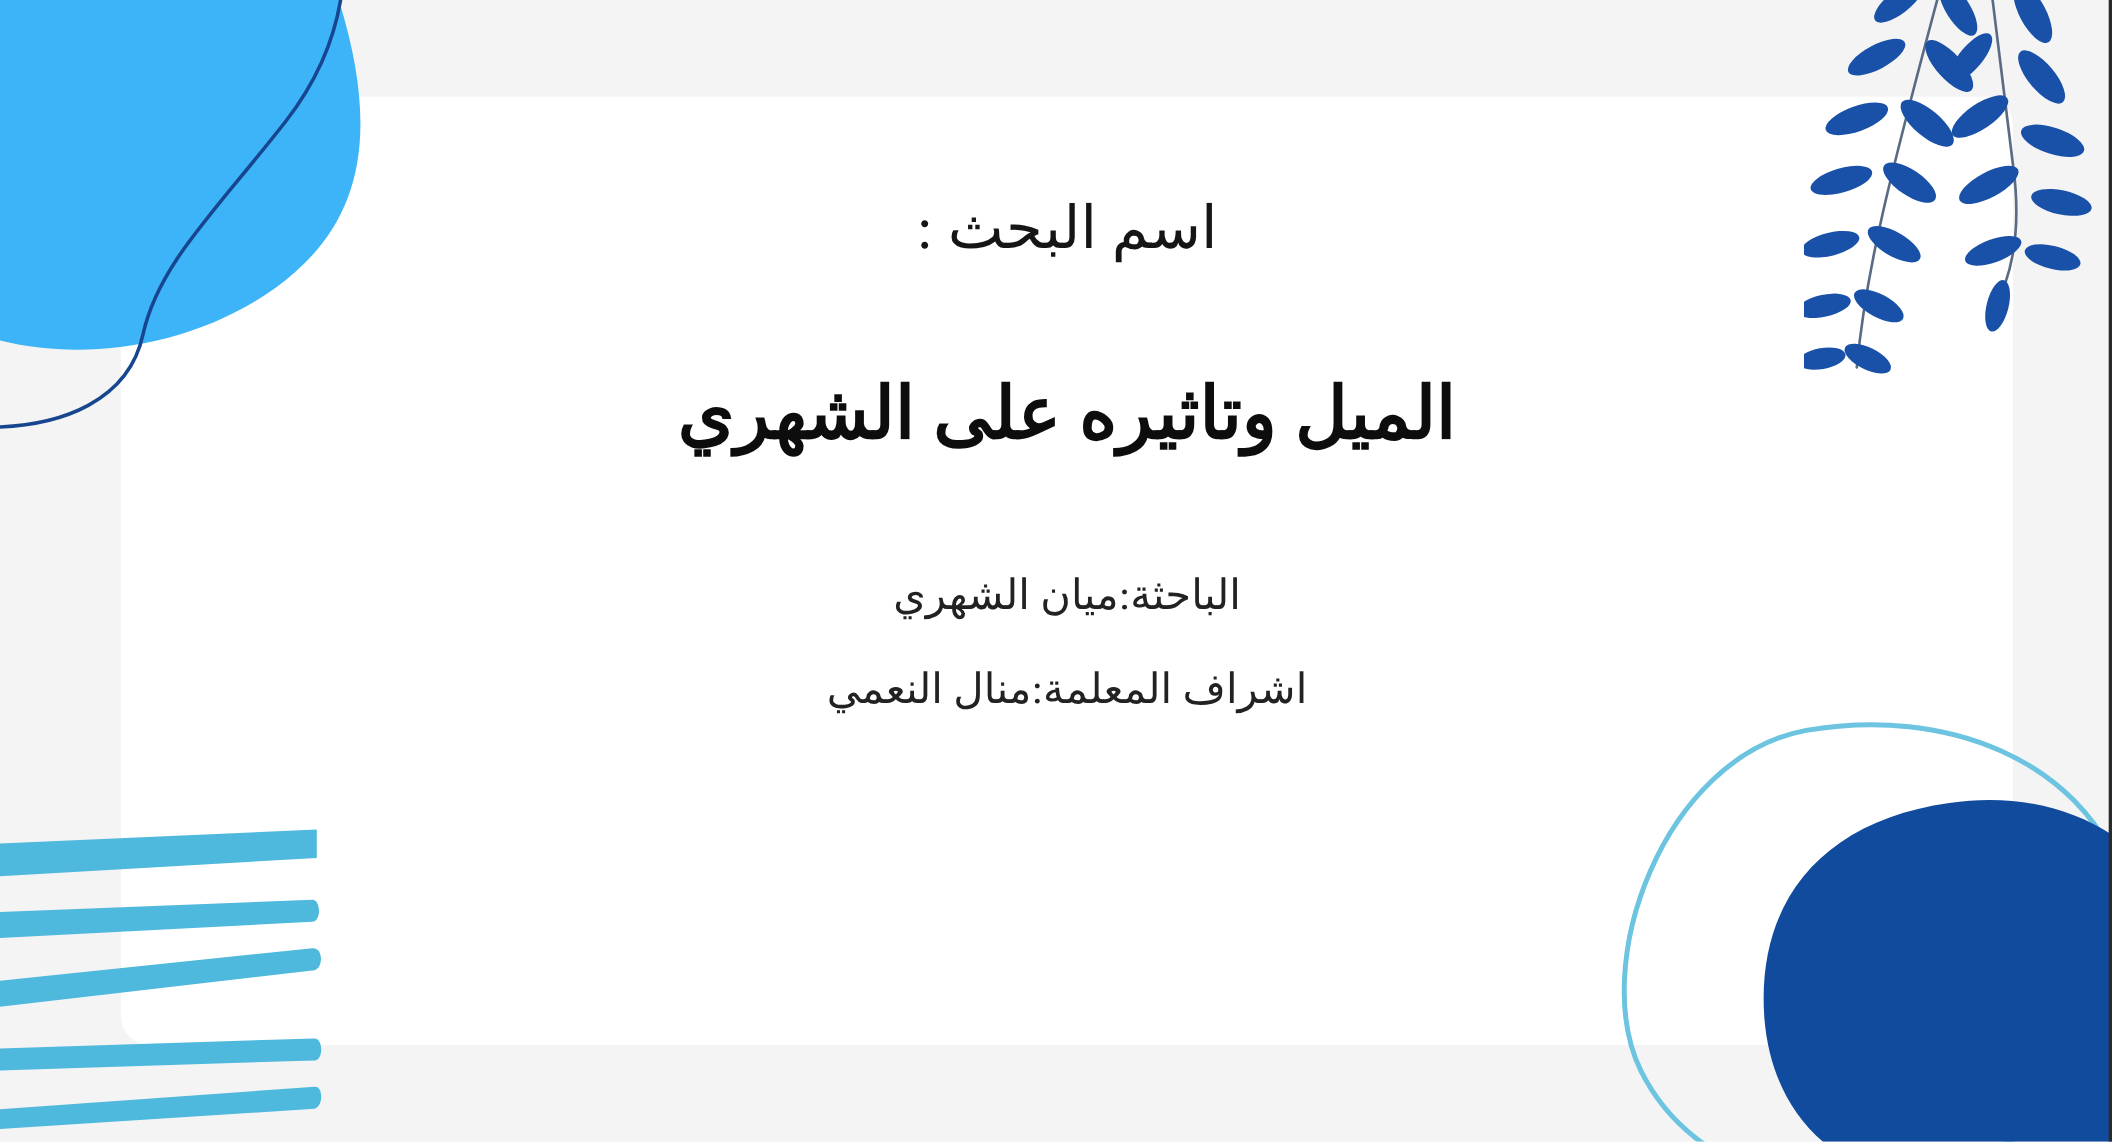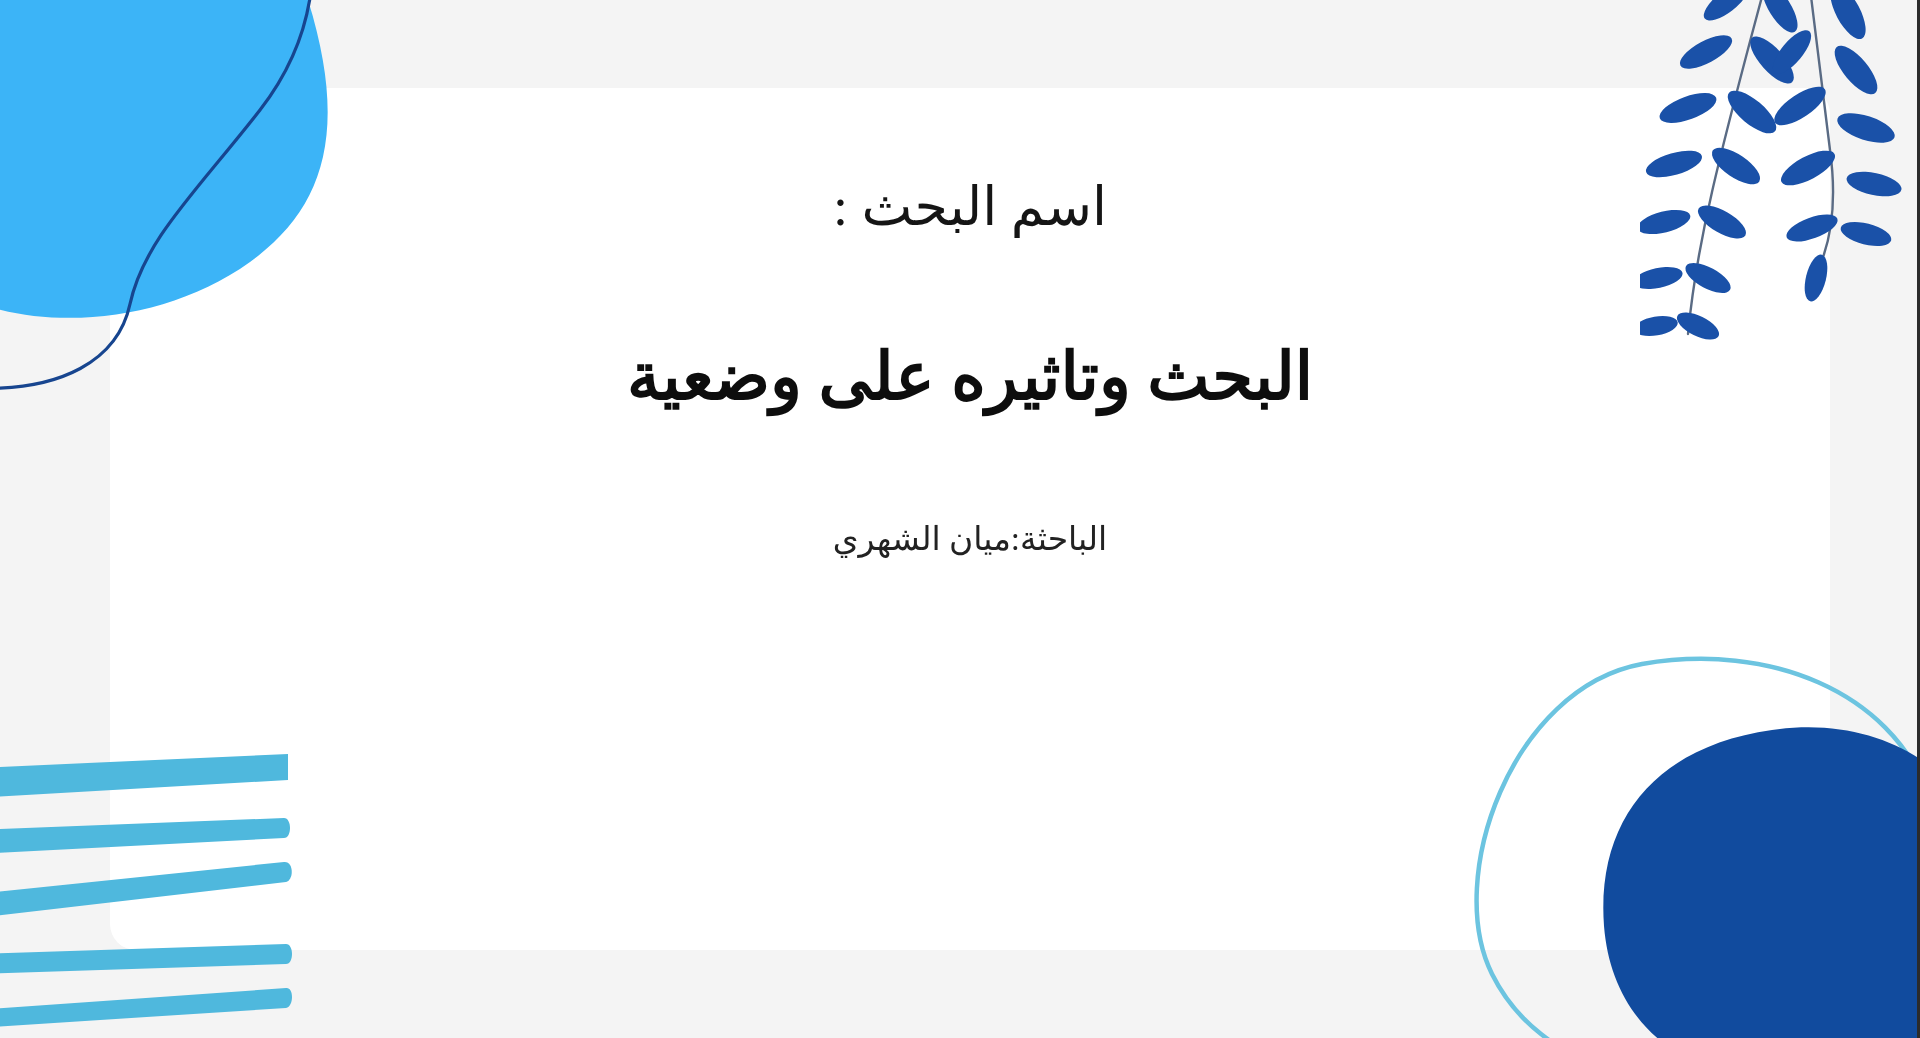--- a/index.html
+++ b/index.html
@@ -82,21 +82,21 @@
     color: #0d0d0d;
   }
   #credits {
     margin-top: 96px;
     display: flex;
     flex-direction: column;
     align-items: center;
     gap: 40px;
   }
   .credit-line {
-    font-size: 33px;
+    font-size: 38px;
     font-weight: 400;
     line-height: 1.2;
     text-align: center;
     color: #222222;
   }
 </style>
 </head>
 <body>
 
 <div id="slide">
@@ -174,21 +174,22 @@
              C 176,184 238,112 352,96 Z" fill="#114b9e"></path>
   </svg>
 
   <div id="right-edge"></div>
 
   <div id="content">
 
     <div id="label-research-name">اسم البحث :</div>
 
     <div id="main-title">
-      <div>البحث وتاثيره على وضعية</div>
+      <div>الميل وتاثيره على الشهري</div>
     </div>
 
     <div id="credits">
       <div class="credit-line">الباحثة:ميان الشهري</div>
+      <div class="credit-line">اشراف المعلمة:منال النعمي</div>
     </div>
 
   </div>
 </div>
 
 </body></html>

